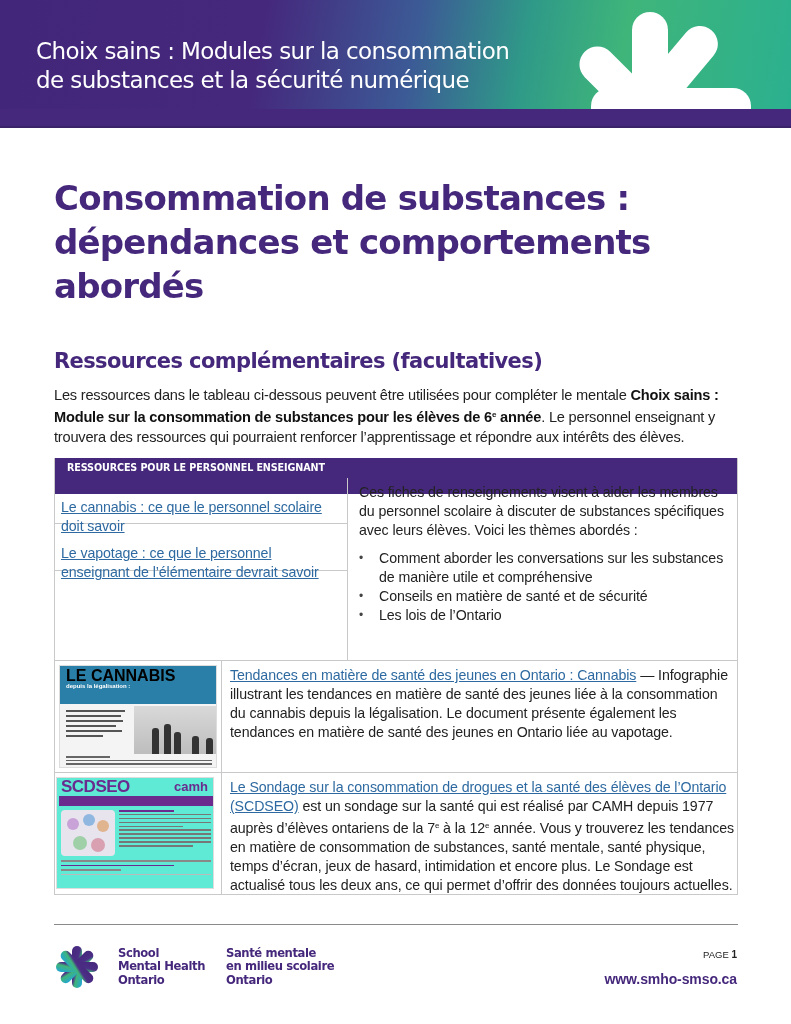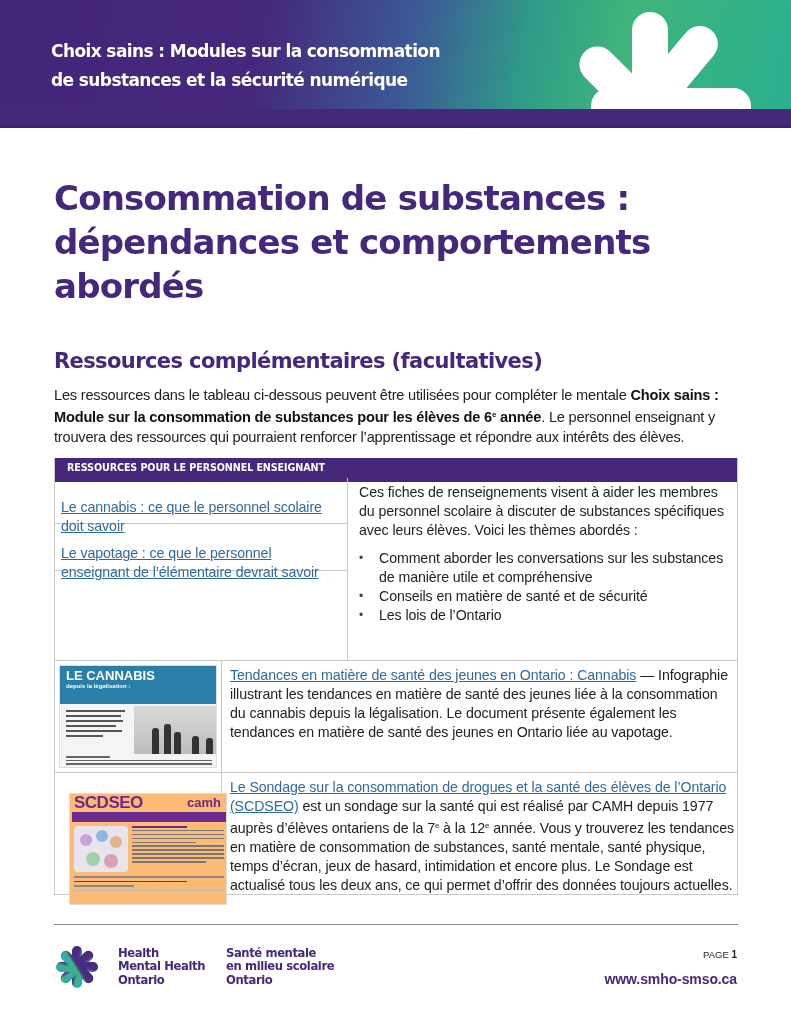--- a/index.html
+++ b/index.html
@@ -12,22 +12,22 @@
     background: linear-gradient(100deg, #42267a 0%, #45287c 33%, #3c5a96 52%, #2f9a88 66%, #3fb57a 78%, #2bb08f 100%);
     overflow: hidden;
   }
   .banner-strip {
     position: absolute; left: 0; top: 109px; width: 791px; height: 18px;
     background: #45287c;
   }
   .banner-strip-line { position: absolute; left: 0; top: 126px; width: 791px; height: 2px; background: #3a2368; }
   .banner-title {
     position: absolute; left: 36px; top: 37px; width: 560px;
-    color: #ffffff; font-weight: bold; font-size: 17px; line-height: 29px;
-    font-family: "DejaVu Sans", sans-serif; letter-spacing: -0.6px; margin-left: 15px;
+    color: #ffffff; font-weight: normal; font-size: 23px; line-height: 29px;
+    font-family: "DejaVu Sans", sans-serif; letter-spacing: -0.6px;
   }
   .banner-shape { position: absolute; left: 565px; top: 10px; width: 230px; height: 100px; }
 
   
   .h1 {
     position: absolute; left: 54px; top: 176px; width: 690px;
     color: #45287c; font-family: "DejaVu Sans", sans-serif; font-weight: bold;
     font-size: 34px; line-height: 44px; letter-spacing: -0.8px;
   }
   .h2 {
@@ -41,21 +41,21 @@
   }
   .intro b { font-weight: bold; color: #111; }
   .intro sup { font-size: 8px; vertical-align: 5px; }
 
   
   .table {
     position: absolute; left: 54px; top: 458px; width: 684px; height: 437px;
     border: 1px solid #c9c9c9; border-top: none;
   }
   .table-head {
-    height: 24px; background: #45287c; color: #fff; font-family: "DejaVu Sans", sans-serif;
+    height: 36px; background: #45287c; color: #fff; font-family: "DejaVu Sans", sans-serif;
     font-weight: bold; font-size: 9.6px; line-height: 20px; padding-left: 12px; letter-spacing: -0.1px;
   }
   .row1 { position: absolute; left: 0; top: 20px; width: 682px; height: 183px; border-bottom: 1px solid #c9c9c9; }
   .row1-left { position: absolute; left: 0; top: 0; width: 293px; height: 183px; border-right: 1px solid #c9c9c9; }
   .link-cell { padding: 20px 6px 0 6px; border-bottom: 1px solid #c9c9c9; }
   .link-cell.c1 { height: 46px; }
   .link-cell.c2 { height: 47px; }
   .link-cell.c3 { border-bottom: none; height: 88px; }
   a.lnk { color: #2e6aa1; text-decoration: underline; font-size: 14.2px; line-height: 19px; letter-spacing: -0.1px; }
   .row1-right { position: absolute; left: 304px; top: 5px; width: 376px; font-size: 14.2px; line-height: 19px; color: #222; letter-spacing: -0.1px; }
@@ -65,31 +65,31 @@
 
   .row2 { position: absolute; left: 0; top: 203px; width: 682px; height: 112px; border-bottom: 1px solid #c9c9c9; }
   .row3 { position: absolute; left: 0; top: 315px; width: 682px; height: 121px; }
   .thumb-cell { position: absolute; left: 0; top: 0; width: 167px; height: 100%; border-right: 1px solid #c9c9c9; }
   .desc-cell { position: absolute; left: 175px; top: 5px; width: 505px; font-size: 14.2px; line-height: 19px; color: #222; letter-spacing: -0.1px; }
   .desc-cell sup { font-size: 8px; vertical-align: 5px; }
 
   
   .thumb1 { position: absolute; left: 4px; top: 4px; width: 158px; height: 103px; border: 1px solid #ddd; background: #f4f4f4; overflow: hidden; }
   .t1-top { position: absolute; left: 0; top: 0; width: 158px; height: 38px; background: #2a7fa8; }
-  .t1-title { position: absolute; left: 6px; top: 3px; color: #ffffff; font-weight: bold; font-size: 13px; line-height: 14px; }
+  .t1-title { position: absolute; left: 6px; top: 3px; color: #000000; font-weight: bold; font-size: 16px; line-height: 14px; }
   .t1-sub { position: absolute; left: 6px; top: 17px; color: #fff; font-weight: bold; font-size: 6px; line-height: 7px; }
   .t1-lines { position: absolute; left: 6px; top: 44px; width: 62px; }
   .t1-lines div { height: 2px; background: #555; margin-bottom: 3px; }
   .t1-photo { position: absolute; left: 74px; top: 40px; width: 84px; height: 48px; background: linear-gradient(180deg,#d9d9d9,#bdbdbd); }
   .t1-fig { position: absolute; bottom: 0; width: 7px; background: #333; border-radius: 3px 3px 0 0; }
   .t1-foot { position: absolute; left: 6px; top: 90px; width: 146px; }
   .t1-foot div { height: 1.5px; background: #666; margin-bottom: 2px; }
 
   
-  .thumb2 { position: absolute; left: 14px; top: 4px; width: 158px; height: 112px; border: 1px solid #ddd; background: #fdba74; overflow: hidden; margin-top: 16px; }
+  .thumb2 { position: absolute; left: 1px; top: 4px; width: 158px; height: 112px; border: 1px solid #ddd; background: #5eead4; overflow: hidden; }
   .t2-title { position: absolute; left: 4px; top: 0px; color: #6a2a8e; font-weight: bold; font-size: 17px; line-height: 18px; letter-spacing: -0.5px; }
   .t2-camh { position: absolute; right: 5px; top: 1px; color: #6a2a8e; font-weight: bold; font-size: 13px; }
   .t2-band { position: absolute; left: 2px; top: 18px; width: 154px; height: 10px; background: #6a2a8e; }
   .t2-pic { position: absolute; left: 4px; top: 32px; width: 54px; height: 46px; background: #e8e4ee; border-radius: 4px; }
   .t2-pic span { position: absolute; border-radius: 50%; }
   .t2-text { position: absolute; left: 62px; top: 32px; width: 92px; }
   .t2-text div { height: 1.5px; background: #777; margin-bottom: 2.4px; }
   .t2-bottom { position: absolute; left: 4px; top: 82px; width: 150px; }
   .t2-bottom div { height: 1.5px; background: #888; margin-bottom: 3px; }
 
@@ -234,21 +234,21 @@
     </linearGradient>
   </defs>
   <g fill="url(#lg)">
     <rect x="18" y="2" width="10" height="42" rx="5"></rect>
     <rect x="18" y="2" width="10" height="42" rx="5" transform="rotate(45 23 23)"></rect>
     <rect x="18" y="2" width="10" height="42" rx="5" transform="rotate(90 23 23)"></rect>
     <rect x="18" y="2" width="10" height="42" rx="5" transform="rotate(135 23 23)"></rect>
   </g>
 </svg>
 <div class="org-en">
-  <div>Health</div>
+  <div>School</div>
   <div>Mental Health</div>
   <div>Ontario</div>
 </div>
 <div class="org-fr">
   <div>Santé mentale</div>
   <div>en milieu scolaire</div>
   <div>Ontario</div>
 </div>
 <div class="page-num"><span>PAGE</span> <b>1</b></div>
 <a class="site" href="#" style="text-decoration:none">www.smho-smso.ca</a>

